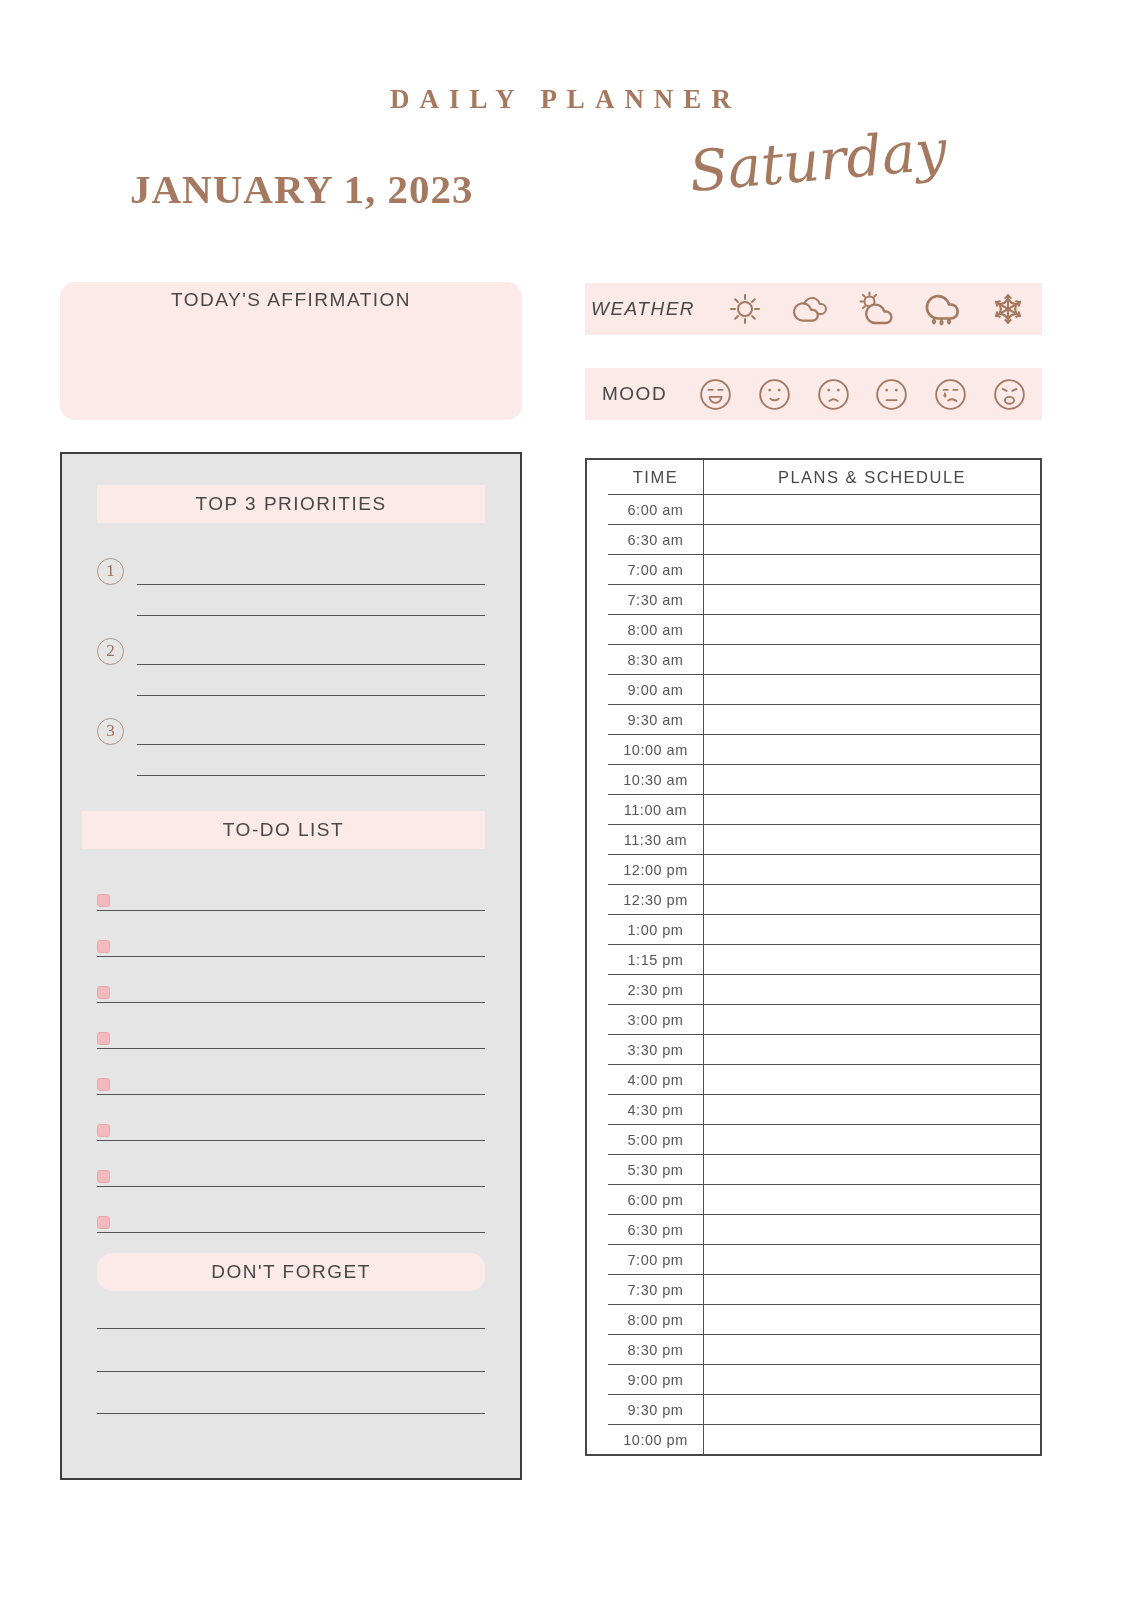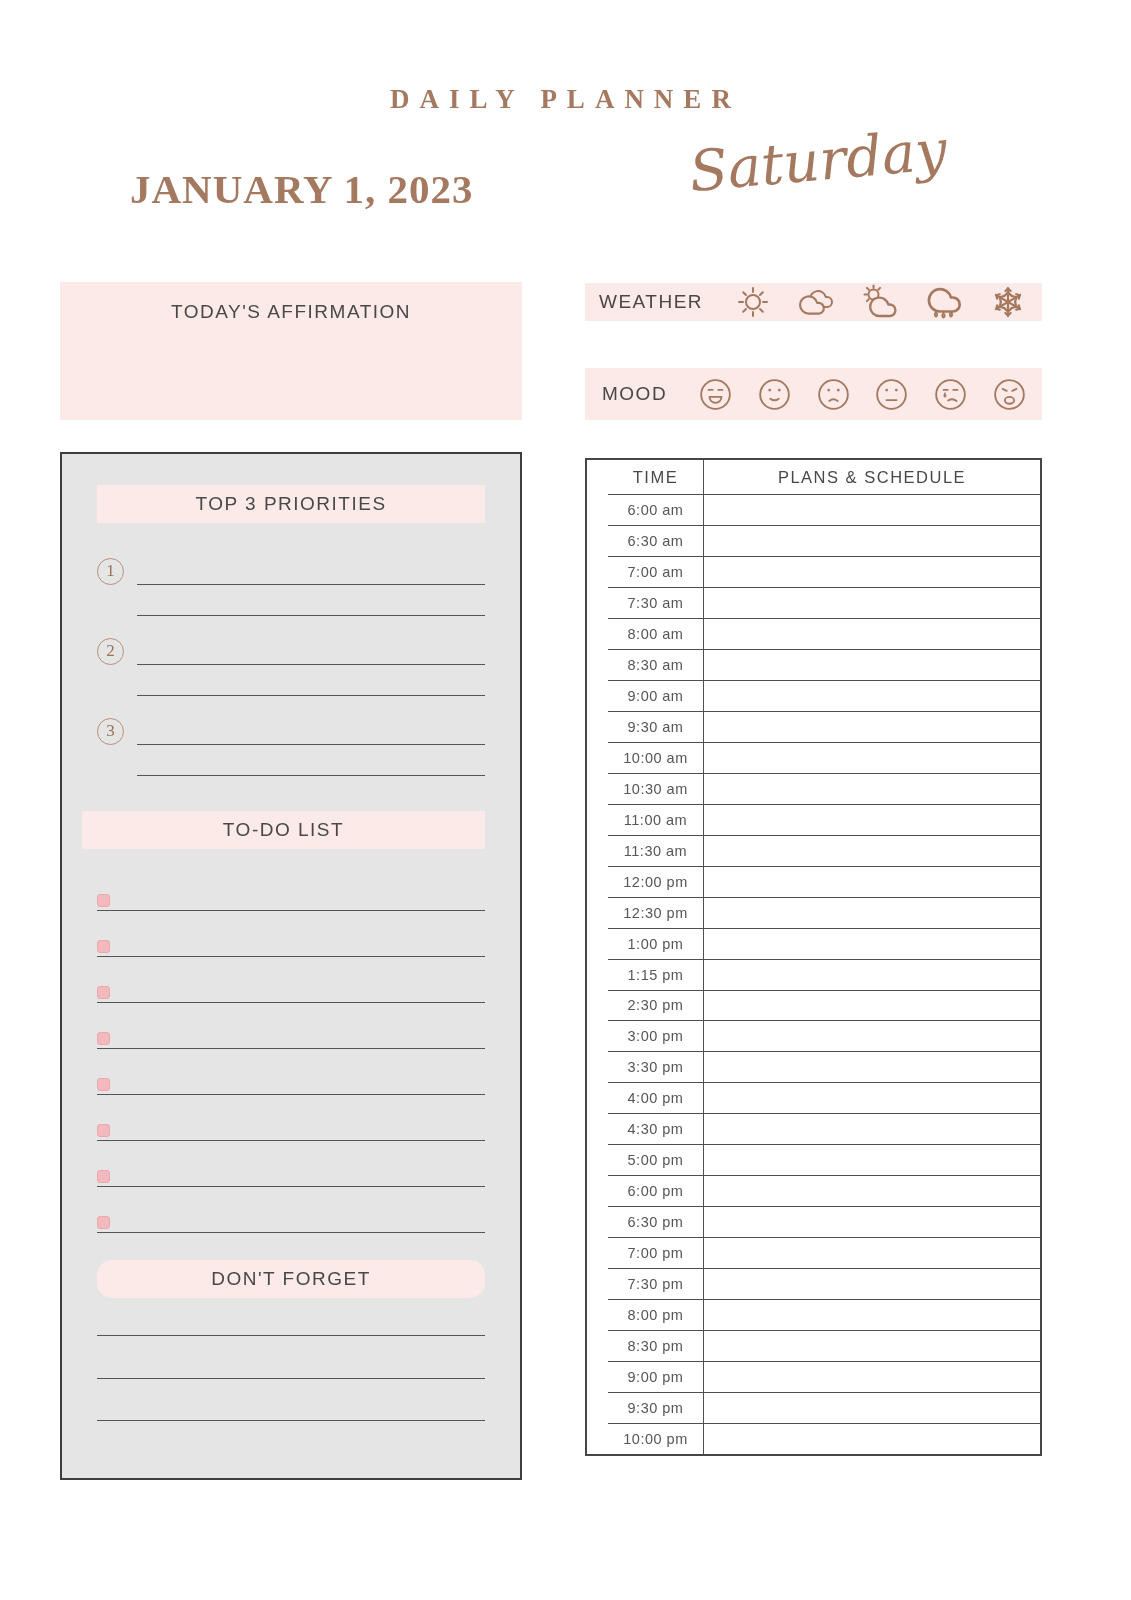--- a/index.html
+++ b/index.html
@@ -23,40 +23,40 @@
     font-family:"Liberation Serif","DejaVu Serif",serif;font-weight:bold;
     font-size:41px;letter-spacing:1px;color:var(--brown);}
   .day-script{position:absolute;left:688px;top:128px;width:260px;text-align:center;
     font-family:"DejaVu Serif","Liberation Serif",serif;font-style:italic;font-weight:300;
     font-size:56px;color:var(--brown);transform:rotate(-5deg);}
 
   
   .band-label{font-size:19px;letter-spacing:1.5px;color:var(--dark);}
 
   .affirmation{position:absolute;left:60px;top:282px;width:462px;height:138px;
-    background:var(--pink);text-align:center;padding-top:19px;}
+    background:var(--pink);text-align:center;padding-top:7px;border-radius:15px;}
   .affirmation .writing-area{width:100%;height:90px;}
 
-  .weather-band{position:absolute;left:585px;top:283px;width:457px;height:38px;
-    background:var(--pink);display:flex;align-items:center;padding-left:14px;}
+  .weather-band{position:absolute;left:585px;top:283px;width:457px;height:52px;
+    background:var(--pink);display:flex;align-items:center;padding-left:6px;font-style:italic;}
   .mood-band{position:absolute;left:585px;top:368px;width:457px;height:52px;
     background:var(--pink);display:flex;align-items:center;padding-left:17px;}
   .icon-row{flex:1;display:flex;justify-content:space-between;align-items:center;
     padding:0 14px 0 30px;}
   .w-icon{width:40px;height:40px;display:block;}
   .m-icon{width:37px;height:37px;display:block;}
 
   
   .notes-panel{position:absolute;left:60px;top:452px;width:462px;height:1028px;
     border:2px solid #3e3e3e;background:#e5e5e5;}
   .section-band{margin:0 35px;height:38px;background:var(--pink);
     display:flex;align-items:center;justify-content:center;}
   .band-priorities{margin-top:31px;}
   .band-todo{margin-top:35px;margin-left:20px;}
-  .band-dontforget{margin-top:10px;border-radius:15px;}
+  .band-dontforget{margin-top:3px;border-radius:15px;}
 
   .priority-group{padding:0 35px;}
   .priority-group.g1{margin-top:30px;}
   .priority-group.g2,.priority-group.g3{margin-top:17px;}
   .p-row{display:flex;align-items:flex-end;height:32px;}
   .p-circle{width:27px;height:27px;border:1.4px solid #b69078;border-radius:50%;
     flex:0 0 27px;display:flex;align-items:center;justify-content:center;
     font-family:"Liberation Serif","DejaVu Serif",serif;font-size:17px;color:#9b7058;
     align-self:center;margin-top:4px;}
   .p-line1{flex:1;margin-left:13px;border-bottom:1.5px solid var(--line);height:100%;}
@@ -385,20 +385,24 @@
         </div>
         <div class="sch-row">
           <div class="sch-time">4:30 pm</div>
      <div class="sch-plan"></div>
         </div>
         <div class="sch-row">
           <div class="sch-time">5:00 pm</div>
      <div class="sch-plan"></div>
         </div>
         <div class="sch-row">
+          <div class="sch-time">5:30 pm</div>
+     <div class="sch-plan"></div>
+        </div>
+        <div class="sch-row">
           <div class="sch-time">6:00 pm</div>
      <div class="sch-plan"></div>
         </div>
         <div class="sch-row">
           <div class="sch-time">6:30 pm</div>
      <div class="sch-plan"></div>
         </div>
         <div class="sch-row">
           <div class="sch-time">7:00 pm</div>
      <div class="sch-plan"></div>

